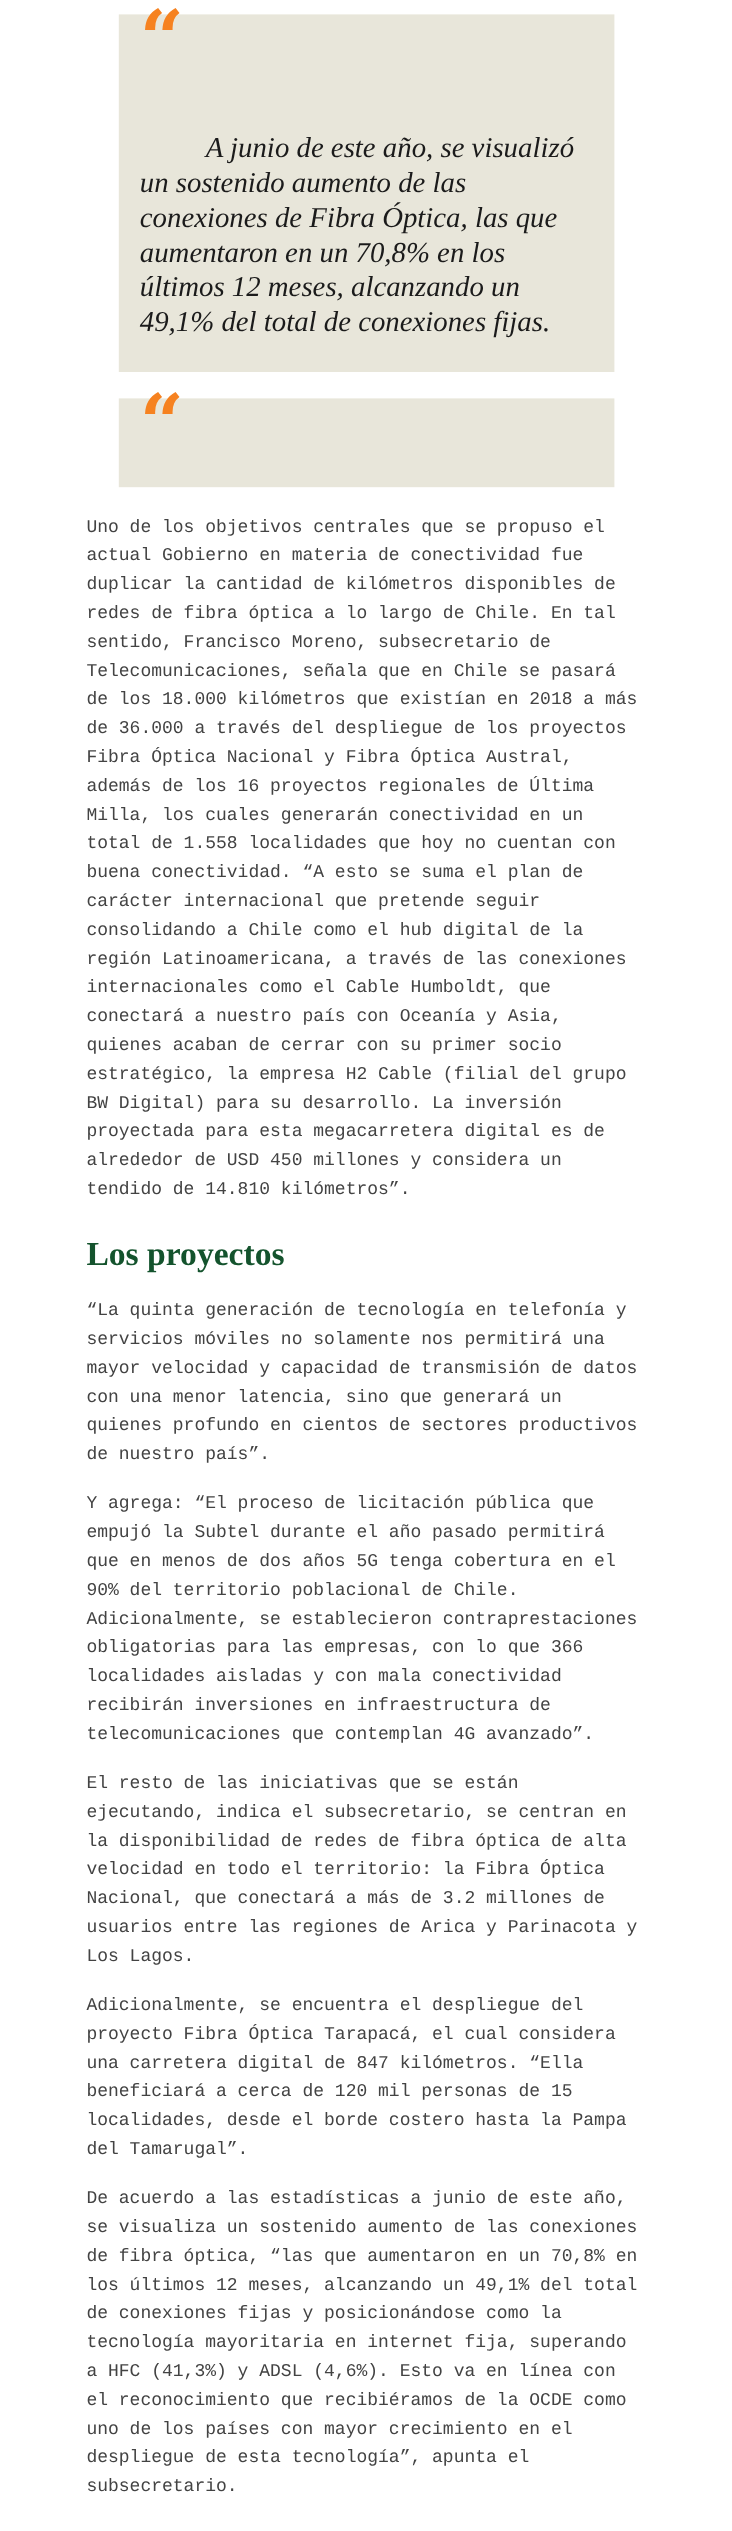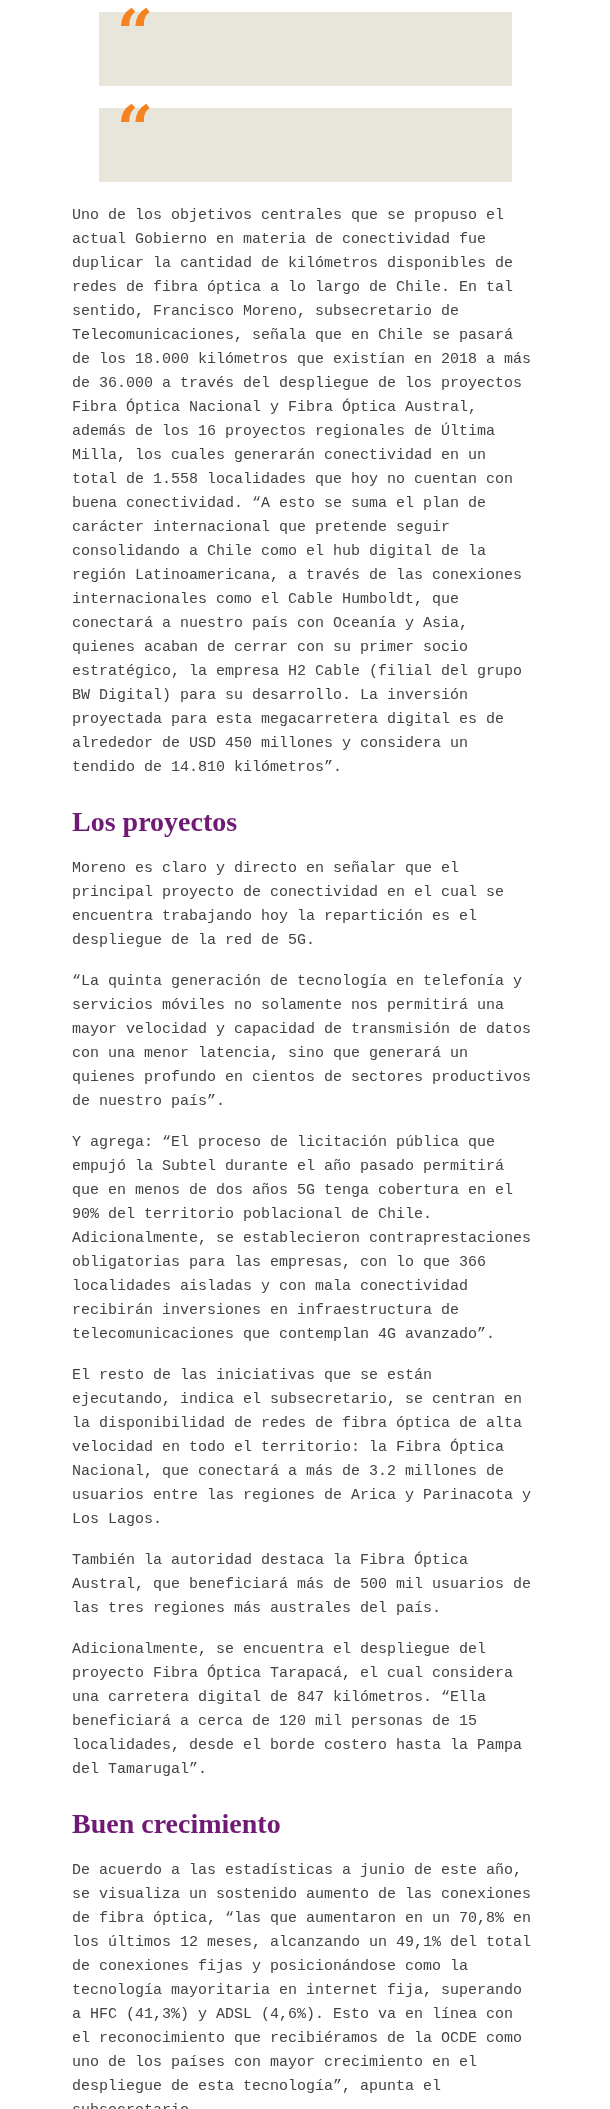--- a/index.html
+++ b/index.html
@@ -60,44 +60,42 @@
   }
   .article-body p {
     margin: 0 0 17px 0;
     font-family: Liberation Mono, monospace;
   }
   .article-body h2 {
     font-family: "Liberation Serif", serif;
     font-weight: bold;
     font-size: 28px;
     line-height: 32px;
-    color: #701a75;
+    color: #14532d;
     margin: 26px 0 19px 0;
   }
 </style>
 </head>
 <body>
 
 <div class="page">
 
   <figure class="pull-quote">
     <span class="qmark">“</span>
+    <blockquote class="qtext">A junio de este año, se visualizó un sostenido aumento de las conexiones de Fibra Óptica, las que aumentaron en un 70,8% en los últimos 12 meses, alcanzando un 49,1% del total de conexiones fijas.</blockquote>
   </figure>
 
   <figure class="pull-quote">
     <span class="qmark">“</span>
   </figure>
 
   <div class="article-body">
     <p>Uno de los objetivos centrales que se propuso el actual Gobierno en materia de conectividad fue duplicar la cantidad de kilómetros disponibles de redes de fibra óptica a lo largo de Chile. En tal sentido, Francisco Moreno, subsecretario de Telecomunicaciones, señala que en Chile se pasará de los 18.000 kilómetros que existían en 2018 a más de 36.000 a través del despliegue de los proyectos Fibra Óptica Nacional y Fibra Óptica Austral, además de los 16 proyectos regionales de Última Milla, los cuales generarán conectividad en un total de 1.558 localidades que hoy no cuentan con buena conectividad. “A esto se suma el plan de carácter internacional que pretende seguir consolidando a Chile como el hub digital de la región Latinoamericana, a través de las conexiones internacionales como el Cable Humboldt, que conectará a nuestro país con Oceanía y Asia, quienes acaban de cerrar con su primer socio estratégico, la empresa H2 Cable (filial del grupo BW Digital) para su desarrollo. La inversión proyectada para esta megacarretera digital es de alrededor de USD 450 millones y considera un tendido de 14.810 kilómetros”.</p>
     <h2>Los proyectos</h2>
-    <p>Moreno es claro y directo en señalar que el principal proyecto de conectividad en el cual se encuentra trabajando hoy la repartición es el despliegue de la red de 5G.</p>
     <p>“La quinta generación de tecnología en telefonía y servicios móviles no solamente nos permitirá una mayor velocidad y capacidad de transmisión de datos con una menor latencia, sino que generará un quienes profundo en cientos de sectores productivos de nuestro país”.</p>
     <p>Y agrega: “El proceso de licitación pública que empujó la Subtel durante el año pasado permitirá que en menos de dos años 5G tenga cobertura en el 90% del territorio poblacional de Chile. Adicionalmente, se establecieron contraprestaciones obligatorias para las empresas, con lo que 366 localidades aisladas y con mala conectividad recibirán inversiones en infraestructura de telecomunicaciones que contemplan 4G avanzado”.</p>
     <p>El resto de las iniciativas que se están ejecutando, indica el subsecretario, se centran en la disponibilidad de redes de fibra óptica de alta velocidad en todo el territorio: la Fibra Óptica Nacional, que conectará a más de 3.2 millones de usuarios entre las regiones de Arica y Parinacota y Los Lagos.</p>
-    <p>También la autoridad destaca la Fibra Óptica Austral, que beneficiará más de 500 mil usuarios de las tres regiones más australes del país.</p>
     <p>Adicionalmente, se encuentra el despliegue del proyecto Fibra Óptica Tarapacá, el cual considera una carretera digital de 847 kilómetros. “Ella beneficiará a cerca de 120 mil personas de 15 localidades, desde el borde costero hasta la Pampa del Tamarugal”.</p>
-    <h2>Buen crecimiento</h2>
     <p>De acuerdo a las estadísticas a junio de este año, se visualiza un sostenido aumento de las conexiones de fibra óptica, “las que aumentaron en un 70,8% en los últimos 12 meses, alcanzando un 49,1% del total de conexiones fijas y posicionándose como la tecnología mayoritaria en internet fija, superando a HFC (41,3%) y ADSL (4,6%). Esto va en línea con el reconocimiento que recibiéramos de la OCDE como uno de los países con mayor crecimiento en el despliegue de esta tecnología”, apunta el subsecretario.</p>
 
   </div>
 
 </div>
 
 </body></html>

